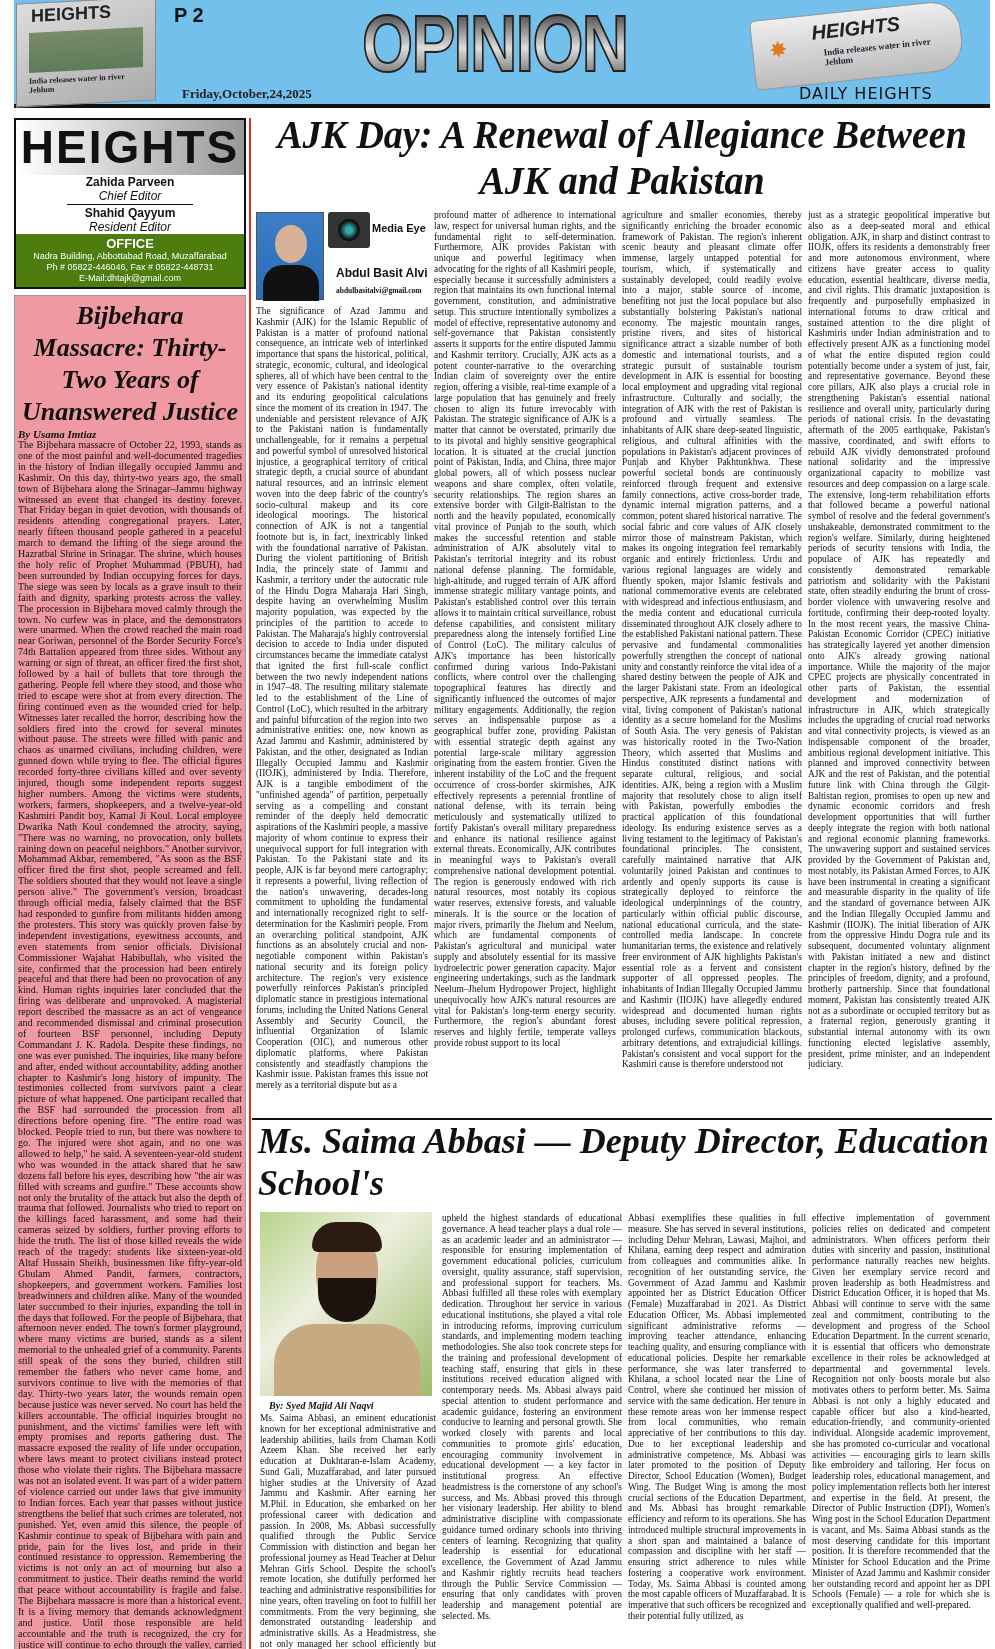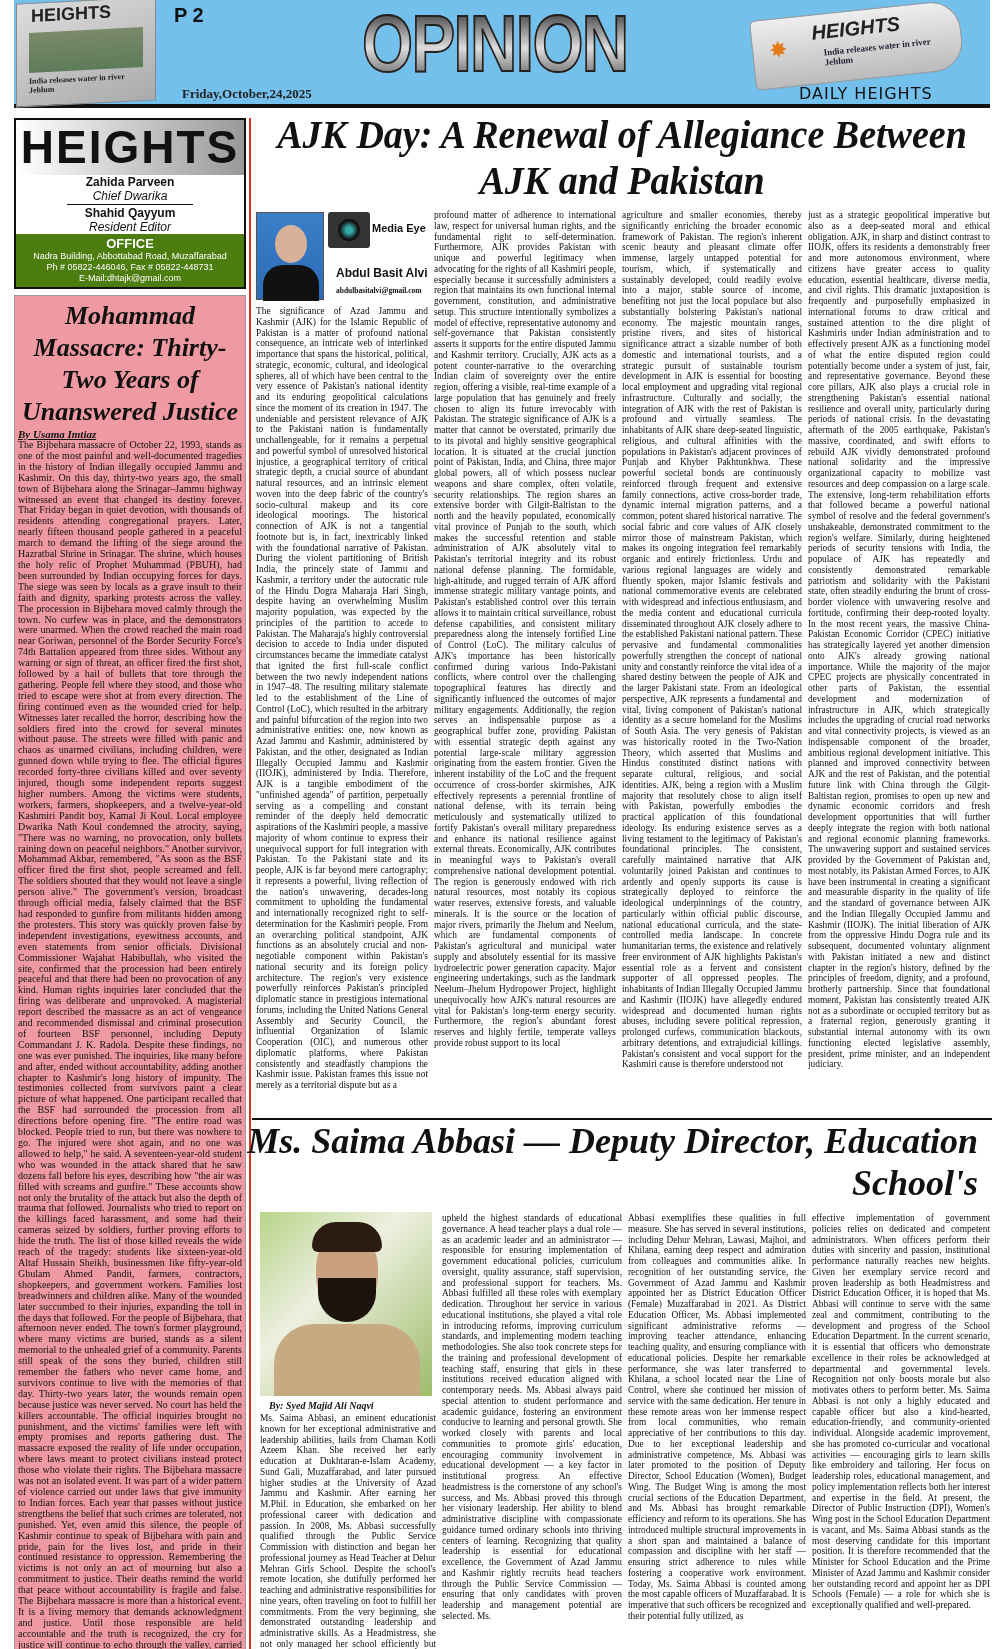--- a/index.html
+++ b/index.html
@@ -22,36 +22,36 @@
 .logo{height:55px;background:linear-gradient(90deg,#fff,#999);font:bold 46px/55px "Liberation Sans",sans-serif;text-align:center;letter-spacing:2px;color:#111}
 .ed{text-align:center;font-family:Liberation Sans, sans-serif;font-size:12px;line-height:14px}
 .ed .n{font-weight:bold}
 .ed .r{font-style:italic}
 .ed hr{width:55%;margin:1px auto;border:0;border-top:1px solid #111}
 .office{background:#4d7c0f;color:#fff;text-align:center;font-family:"Liberation Sans",sans-serif;padding:2px 0 3px}
 .office .t{font-weight:bold;font-size:13px}
 .office .l{font-weight:normal;font-size:9px;line-height:11px}
 .pink{margin-top:6px;background:#ef9aa2;border:1px solid #999;padding:4px 3px;height:1377px;overflow:hidden}
 .pink h2{font:italic bold 26px/32px "Liberation Serif",serif;text-align:center}
-.by{font:italic bold 11px "Liberation Serif",serif;text-decoration:underline}
+.by{font:italic bold 11px "Liberation Serif",serif;}
 .body{font-size:10px;line-height:10.9px;text-align:justify}
 .redline{position:absolute;left:249px;top:118px;width:2px;height:1531px;background:#d32}
 .head1{position:absolute;left:254px;top:112px;width:736px;text-align:center;font:italic bold 40px/46px "Liberation Serif",serif;transform:scaleX(.95)}
 .col{position:absolute;font-size:9.4px;line-height:10.75px;text-align:justify;overflow:hidden}
 .author{position:absolute;left:256px;top:210px;width:172px;height:92px}
 .photo1{position:absolute;left:0;top:2px;width:68px;height:88px;background:linear-gradient(#3a7fc8,#2b6cb5);border:1px solid #555}
 .photo1 .face{position:absolute;left:18px;top:12px;width:32px;height:38px;border-radius:50%;background:#d8b298}
 .photo1 .suit{position:absolute;left:6px;top:52px;width:56px;height:36px;border-radius:20px 20px 0 0;background:#111}
 .cam{position:absolute;left:72px;top:2px;width:42px;height:36px;background:#333;border-radius:3px}
 .cam::after{content:"";position:absolute;left:10px;top:7px;width:22px;height:22px;border-radius:50%;background:radial-gradient(#3aa 20%,#111 60%)}
 .me{position:absolute;left:116px;top:12px;font:bold 11px "Liberation Sans",sans-serif}
 .an{position:absolute;left:80px;top:56px;font:bold 12px "Liberation Sans",sans-serif}
 .ae{position:absolute;left:80px;top:76px;font:bold 7.5px "Liberation Serif",serif}
 .divider{position:absolute;left:252px;top:1118px;width:740px;height:2px;background:#111}
-.head2{position:absolute;left:242px;top:1120px;width:736px;text-align:right;font:italic bold 36px/42px "Liberation Serif",serif}
+.head2{position:absolute;left:258px;top:1120px;width:736px;text-align:left;font:italic bold 36px/42px "Liberation Serif",serif}
 .photo2{position:absolute;left:260px;top:1212px;width:172px;height:184px;background:linear-gradient(135deg,#b8d48a,#eef0e0 40%,#9dbb6a);overflow:hidden}
 .photo2 .face{position:absolute;left:56px;top:20px;width:62px;height:80px;border-radius:45%;background:#caa07e}
 .photo2 .hair{position:absolute;left:52px;top:10px;width:70px;height:30px;border-radius:40px 40px 10px 10px;background:#2b1b12}
 .photo2 .beard{position:absolute;left:58px;top:66px;width:58px;height:44px;border-radius:0 0 30px 30px;background:#1d130d}
 .photo2 .shirt{position:absolute;left:14px;top:112px;width:146px;height:72px;border-radius:40px 40px 0 0;background:#c7aa82}
 .byline2{position:absolute;left:269px;top:1400px;font:italic bold 10px "Liberation Serif",serif}
 </style>
 </head>
 <body>
 
@@ -70,34 +70,34 @@
     <div class="rc">India releases water in river Jehlum</div>
   </div>
   <div class="dailyh">DAILY HEIGHTS</div>
 </div>
 
 <div class="sidebar">
   <div class="box">
     <div class="logo">HEIGHTS</div>
     <div class="ed">
       <div class="n">Zahida Parveen</div>
-      <div class="r">Chief Dwarika</div>
+      <div class="r">Chief Editor</div>
       <hr>
       <div class="n">Shahid Qayyum</div>
       <div class="r">Resident Editor</div>
     </div>
     <div class="office">
       <div class="t">OFFICE</div>
       <div class="l">Nadra Building, Abbottabad Road, Muzaffarabad</div>
       <div class="l">Ph # 05822-446046, Fax # 05822-448731</div>
       <div class="l">E-Mail:dhtajk@gmail.com</div>
     </div>
   </div>
   <div class="pink">
-    <h2>Mohammad Massacre: Thirty-Two Years of Unanswered Justice</h2>
+    <h2>Bijbehara Massacre: Thirty-Two Years of Unanswered Justice</h2>
     <div class="by">By Usama Imtiaz</div>
     <div class="body">The Bijbehara massacre of October 22, 1993, stands as one of the most painful and well-documented tragedies in the history of Indian illegally occupied Jammu and Kashmir. On this day, thirty-two years ago, the small town of Bijbehara along the Srinagar–Jammu highway witnessed an event that changed its destiny forever. That Friday began in quiet devotion, with thousands of residents attending congregational prayers. Later, nearly fifteen thousand people gathered in a peaceful march to demand the lifting of the siege around the Hazratbal Shrine in Srinagar. The shrine, which houses the holy relic of Prophet Muhammad (PBUH), had been surrounded by Indian occupying forces for days. The siege was seen by locals as a grave insult to their faith and dignity, sparking protests across the valley. The procession in Bijbehara moved calmly through the town. No curfew was in place, and the demonstrators were unarmed. When the crowd reached the main road near Goriwan, personnel of the Border Security Force's 74th Battalion appeared from three sides. Without any warning or sign of threat, an officer fired the first shot, followed by a hail of bullets that tore through the gathering. People fell where they stood, and those who tried to escape were shot at from every direction. The firing continued even as the wounded cried for help. Witnesses later recalled the horror, describing how the soldiers fired into the crowd for several minutes without pause. The streets were filled with panic and chaos as unarmed civilians, including children, were gunned down while trying to flee. The official figures recorded forty-three civilians killed and over seventy injured, though some independent reports suggest higher numbers. Among the victims were students, workers, farmers, shopkeepers, and a twelve-year-old Kashmiri Pandit boy, Kamal Ji Koul. Local employee Dwarika Nath Koul condemned the atrocity, saying, "There was no warning, no provocation, only bullets raining down on peaceful neighbors." Another survivor, Mohammad Akbar, remembered, "As soon as the BSF officer fired the first shot, people screamed and fell. The soldiers shouted that they would not leave a single person alive." The government's version, broadcast through official media, falsely claimed that the BSF had responded to gunfire from militants hidden among the protesters. This story was quickly proven false by independent investigations, eyewitness accounts, and even statements from senior officials. Divisional Commissioner Wajahat Habibullah, who visited the site, confirmed that the procession had been entirely peaceful and that there had been no provocation of any kind. Human rights inquiries later concluded that the firing was deliberate and unprovoked. A magisterial report described the massacre as an act of vengeance and recommended dismissal and criminal prosecution of fourteen BSF personnel, including Deputy Commandant J. K. Radola. Despite these findings, no one was ever punished. The inquiries, like many before and after, ended without accountability, adding another chapter to Kashmir's long history of impunity. The testimonies collected from survivors paint a clear picture of what happened. One participant recalled that the BSF had surrounded the procession from all directions before opening fire. "The entire road was blocked. People tried to run, but there was nowhere to go. The injured were shot again, and no one was allowed to help," he said. A seventeen-year-old student who was wounded in the attack shared that he saw dozens fall before his eyes, describing how "the air was filled with screams and gunfire." These accounts show not only the brutality of the attack but also the depth of trauma that followed. Journalists who tried to report on the killings faced harassment, and some had their cameras seized by soldiers, further proving efforts to hide the truth. The list of those killed reveals the wide reach of the tragedy: students like sixteen-year-old Altaf Hussain Sheikh, businessmen like fifty-year-old Ghulam Ahmed Pandit, farmers, contractors, shopkeepers, and government workers. Families lost breadwinners and children alike. Many of the wounded later succumbed to their injuries, expanding the toll in the days that followed. For the people of Bijbehara, that afternoon never ended. The town's former playground, where many victims are buried, stands as a silent memorial to the unhealed grief of a community. Parents still speak of the sons they buried, children still remember the fathers who never came home, and survivors continue to live with the memories of that day. Thirty-two years later, the wounds remain open because justice was never served. No court has held the killers accountable. The official inquiries brought no punishment, and the victims' families were left with empty promises and reports gathering dust. The massacre exposed the reality of life under occupation, where laws meant to protect civilians instead protect those who violate their rights. The Bijbehara massacre was not an isolated event. It was part of a wider pattern of violence carried out under laws that give immunity to Indian forces. Each year that passes without justice strengthens the belief that such crimes are tolerated, not punished. Yet, even amid this silence, the people of Kashmir continue to speak of Bijbehara with pain and pride, pain for the lives lost, and pride in their continued resistance to oppression. Remembering the victims is not only an act of mourning but also a commitment to justice. Their deaths remind the world that peace without accountability is fragile and false. The Bijbehara massacre is more than a historical event. It is a living memory that demands acknowledgment and justice. Until those responsible are held accountable and the truth is recognized, the cry for justice will continue to echo through the valley, carried by generations who refuse to forget.</div>
   </div>
 </div>
 
 <div class="redline"></div>
 
 <div class="head1">AJK Day: A Renewal of Allegiance Between AJK and Pakistan</div>
 
 <div class="author">

